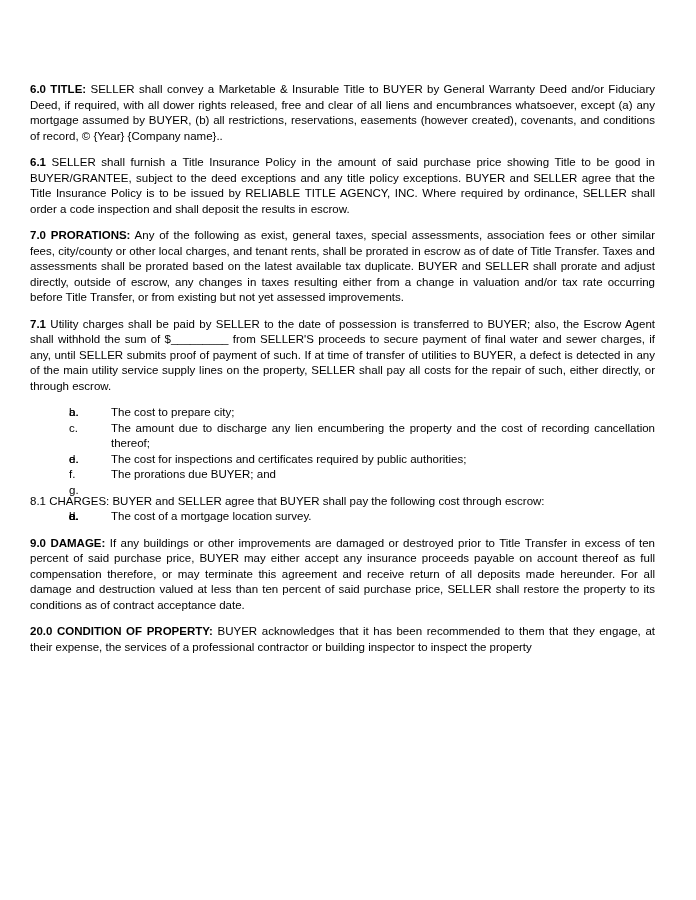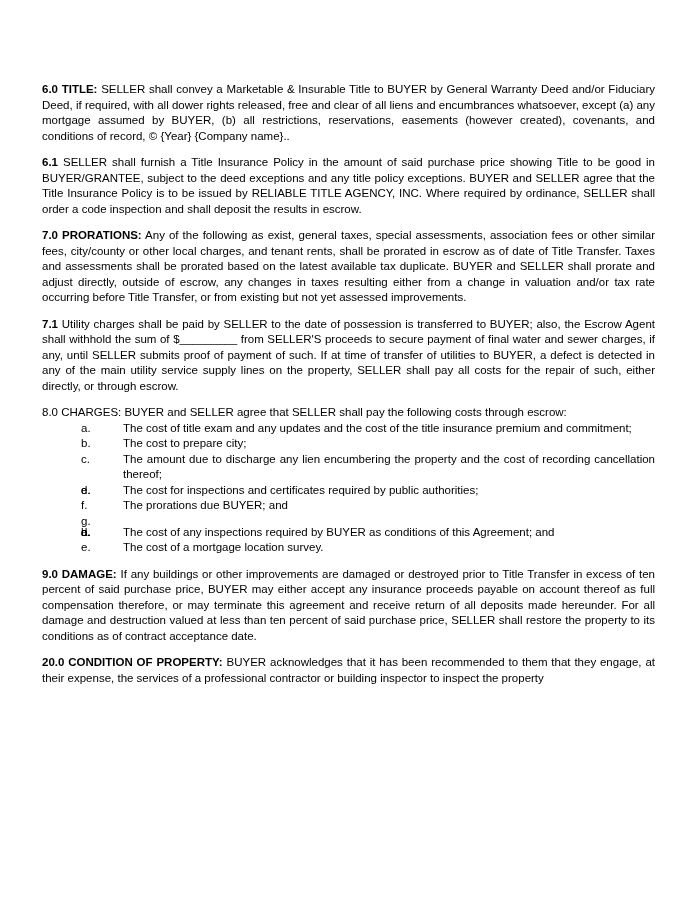--- a/index.html
+++ b/index.html
@@ -6,21 +6,21 @@
     margin: 0;
     padding: 0;
     background: #ffffff;
   }
   .page {
     position: relative;
     width: 696px;
     height: 744px;
     background: #ffffff;
     box-sizing: border-box;
-    padding: 82px 41px 0 42px;
+    padding: 82px 41px 0 30px;
     font-family: "Liberation Sans", sans-serif;
     font-size: 11.5px;
     line-height: 15.5px;
     color: #000000;
     overflow: hidden;
   }
   .para {
     text-align: justify;
     margin: 0 0 11px 0;
   }
@@ -52,35 +52,35 @@
 
   <p class="para"><span class="intro">6.0 TITLE:</span> <span>SELLER shall convey a Marketable &amp; Insurable Title to BUYER by General Warranty Deed and/or Fiduciary Deed, if required, with all dower rights released, free and clear of all liens and encumbrances whatsoever, except (a) any mortgage assumed by BUYER, (b) all restrictions, reservations, easements (however created), covenants, and conditions of record, © {Year} {Company name}..</span></p>
 
   <p class="para"><span class="intro">6.1</span> <span>SELLER shall furnish a Title Insurance Policy in the amount of said purchase price showing Title to be good in BUYER/GRANTEE, subject to the deed exceptions and any title policy exceptions.  BUYER and SELLER agree that the Title Insurance Policy is to be issued by RELIABLE TITLE AGENCY, INC.  Where required by ordinance, SELLER shall order a code inspection and shall deposit the results in escrow.</span></p>
 
   <p class="para"><span class="intro">7.0 PRORATIONS:</span> <span>Any of the following as exist, general taxes, special assessments, association fees or other similar fees, city/county or other local charges, and tenant rents, shall be prorated in escrow as of date of Title Transfer.  Taxes and assessments shall be prorated based on the latest available tax duplicate.  BUYER and SELLER shall prorate and adjust directly, outside of escrow, any changes in taxes resulting either from a change in valuation and/or tax rate occurring before Title Transfer, or from existing but not yet assessed improvements.</span></p>
 
   <p class="para"><span class="intro">7.1</span> <span>Utility charges shall be paid by SELLER to the date of possession is transferred to BUYER; also, the Escrow Agent shall withhold the sum of $_________ from SELLER'S proceeds to secure payment of final water and sewer charges, if any, until SELLER submits proof of payment of such.  If at time of transfer of utilities to BUYER, a defect is detected in any of the main utility service supply lines on the property, SELLER shall pay all costs for the repair of such, either directly, or through escrow.</span></p>
 
   <div class="list">
-    <p class="para-lead"><span class="intro">8.0 CHARGES:</span> <span>BUYER and SELLER agree that SELLER shall pay the following costs through escrow:</span></p>
-    <div class="item"><span class="letter">a.</span><span>The cost of title exam and any updates and the cost of the title insurance premium and commitment;</span></div>
+    <div class="item"><span class="letter">a.</span></div>
     <div class="item"><span class="letter">b.</span><span>The cost to prepare city;</span></div>
     <div class="item"><span class="letter">c.</span><span>The amount due to discharge any lien encumbering the property and the cost of recording cancellation thereof;</span></div>
     <div class="item"><span class="letter">d.</span></div>
     <div class="item"><span class="letter">e.</span><span>The cost for inspections and certificates required by public authorities;</span></div>
     <div class="item"><span class="letter">f.</span><span>The prorations due BUYER; and</span></div>
     <div class="item"><span class="letter">g.</span></div>
   </div>
 
   <div class="list">
+    <p class="para-lead"><span class="intro">8.1 CHARGES:</span> <span>BUYER and SELLER agree that BUYER shall pay the following cost through escrow:</span></p>
     <div class="item"><span class="letter">a.</span></div>
     <div class="item"><span class="letter">b.</span></div>
     <div class="item"><span class="letter">c.</span></div>
-    <div class="item"><span class="letter">d.</span><span>The cost of any inspections required by BUYER as conditions of this Agreement; and</span></div>
+    <div class="item"><span class="letter">d.</span></div>
     <div class="item"><span class="letter">e.</span><span>The cost of a mortgage location survey.</span></div>
   </div>
 
 
   <p class="para"><span class="intro">9.0 DAMAGE:</span> <span>If any buildings or other improvements are damaged or destroyed prior to Title Transfer in excess of ten percent of said purchase price, BUYER may either accept any insurance proceeds payable on account thereof as full compensation therefore, or may terminate this agreement and receive return of all deposits made hereunder.  For all damage and destruction valued at less than ten percent of said purchase price, SELLER shall restore the property to its conditions as of contract acceptance date.</span></p>
 
   <p class="para"><span class="intro">20.0 CONDITION OF PROPERTY:</span> <span>BUYER acknowledges that it has been recommended to them that they engage, at their expense, the services of a professional contractor or building inspector to inspect the property</span></p>
 
 </div>
 

